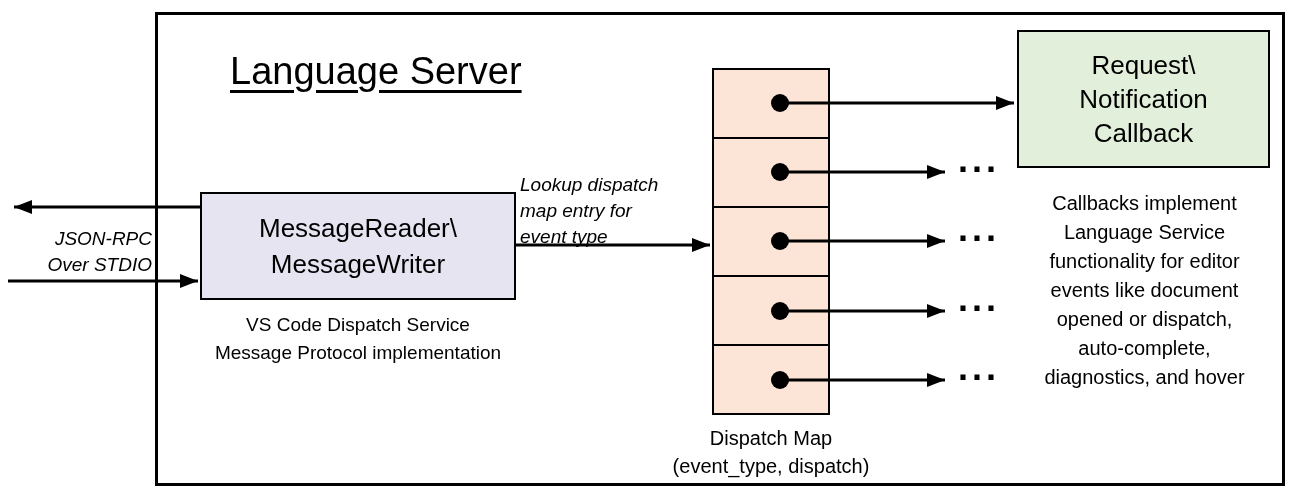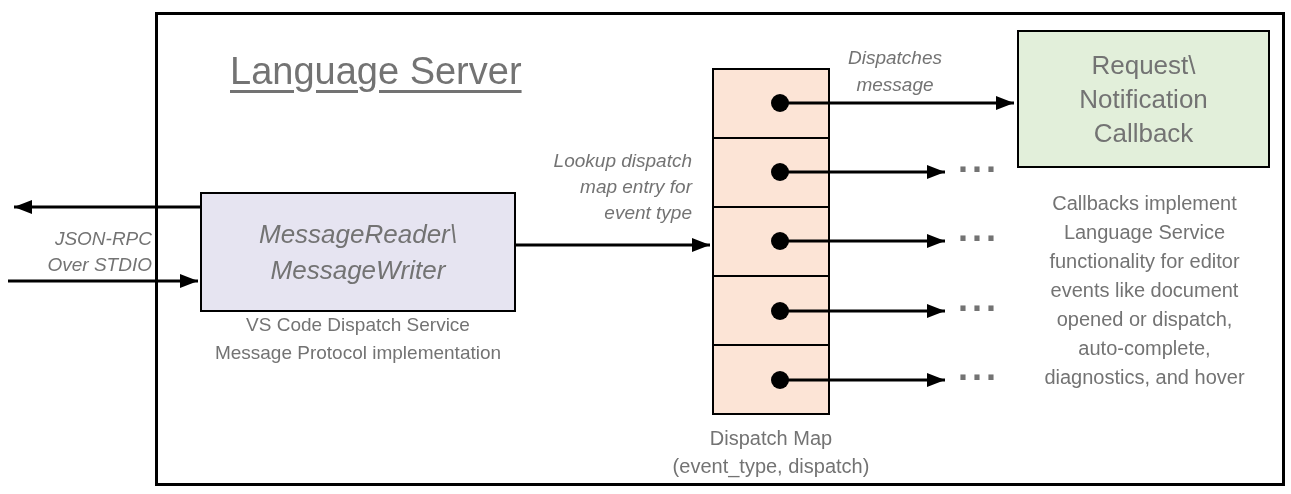--- a/index.html
+++ b/index.html
@@ -2,44 +2,43 @@
 <html><head>
 <meta charset="utf-8">
 <style>
   html, body { margin: 0; padding: 0; background: #ffffff; }
   .canvas {
     position: relative;
     width: 1291px;
     height: 494px;
     background: #ffffff;
     font-family: "Liberation Sans", sans-serif;
-    color: #737373;
+    color: #000000;
     overflow: hidden;
   }
   .abs { position: absolute; box-sizing: border-box; }
   .outer-box {
     left: 155px; top: 12px; width: 1130px; height: 474px;
     border: 3px solid #000;
     background: #fff;
   }
   .diagram-title {
     left: 230px; top: 50px;
     font-size: 38px;
     text-decoration: underline;
     text-underline-offset: 6px;
     white-space: pre-line;
   }
   .reader-box {
-    left: 200px; top: 192px; width: 316px; height: 120px;
+    left: 200px; top: 192px; width: 316px; height: 108px;
     border: 2px solid #000;
     display: flex; align-items: center; justify-content: center;
     text-align: center;
     font-size: 26px; line-height: 36px;
     white-space: pre-line;
-    font-style: italic;
   }
   .callback-box {
     left: 1017px; top: 30px; width: 253px; height: 138px;
     border: 2px solid #000;
     display: flex; align-items: center; justify-content: center;
     text-align: center;
     font-size: 26px; line-height: 34px;
     white-space: pre-line;
   }
   .dispatch-map {
@@ -56,22 +55,22 @@
     white-space: pre-line;
   }
   .io-label {
     left: 28px; top: 226px; width: 124px;
     text-align: right;
     font-style: italic;
     font-size: 19px; line-height: 26px;
     white-space: pre-line;
   }
   .lookup-label {
-    left: 520px; top: 148px; width: 172px;
-    text-align: right;
+    left: 520px; top: 172px; width: 172px;
+    text-align: left;
     font-style: italic;
     font-size: 19px; line-height: 26px;
     white-space: pre-line;
   }
   .dispatches-label {
     left: 836px; top: 44px; width: 118px;
     text-align: center;
     font-style: italic;
     font-size: 19px; line-height: 27px;
     white-space: pre-line;
@@ -126,22 +125,20 @@
       <div class="dispatch-cell" style="background: rgb(252, 228, 214);"></div>
       <div class="dispatch-cell" style="background: rgb(252, 228, 214);"></div>
       <div class="dispatch-cell" style="background: rgb(252, 228, 214);"></div>
       <div class="dispatch-cell" style="background: rgb(252, 228, 214);"></div>
       <div class="dispatch-cell" style="background: rgb(252, 228, 214);"></div>
     </div>
 
   <div class="abs map-label">Dispatch Map
 (event_type, dispatch)</div>
 
-  <div class="abs dispatches-label">Dispatches
-message</div>
 
   <div class="abs callback-box" style="background: rgb(226, 239, 218);">Request\
 Notification
 Callback</div>
 
   <div class="abs callbacks-note">Callbacks implement
 Language Service
 functionality for editor
 events like document
 opened or dispatch,

